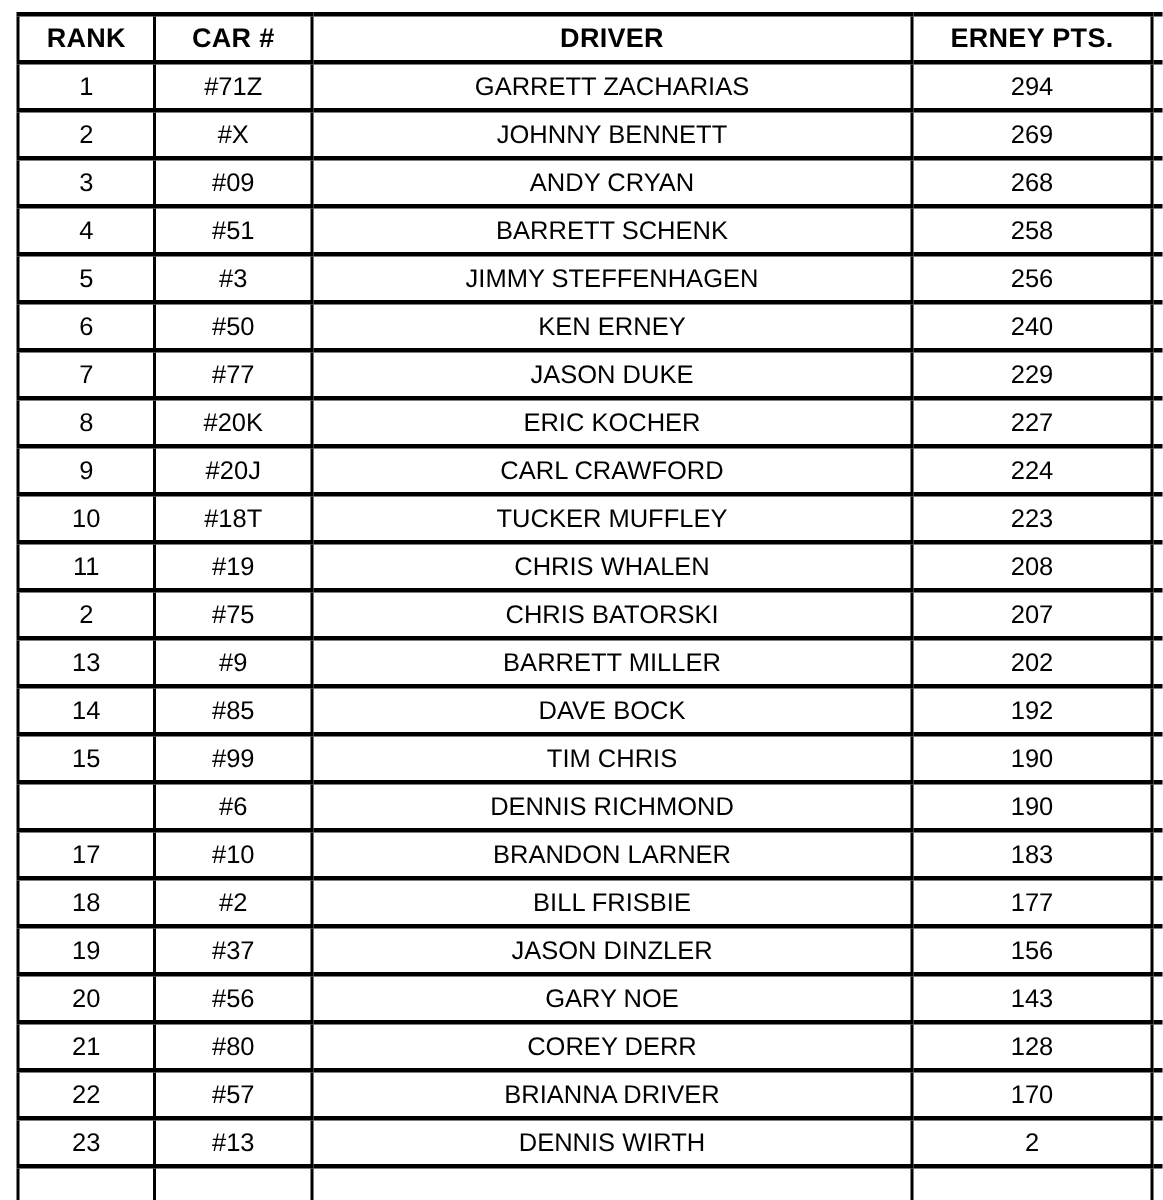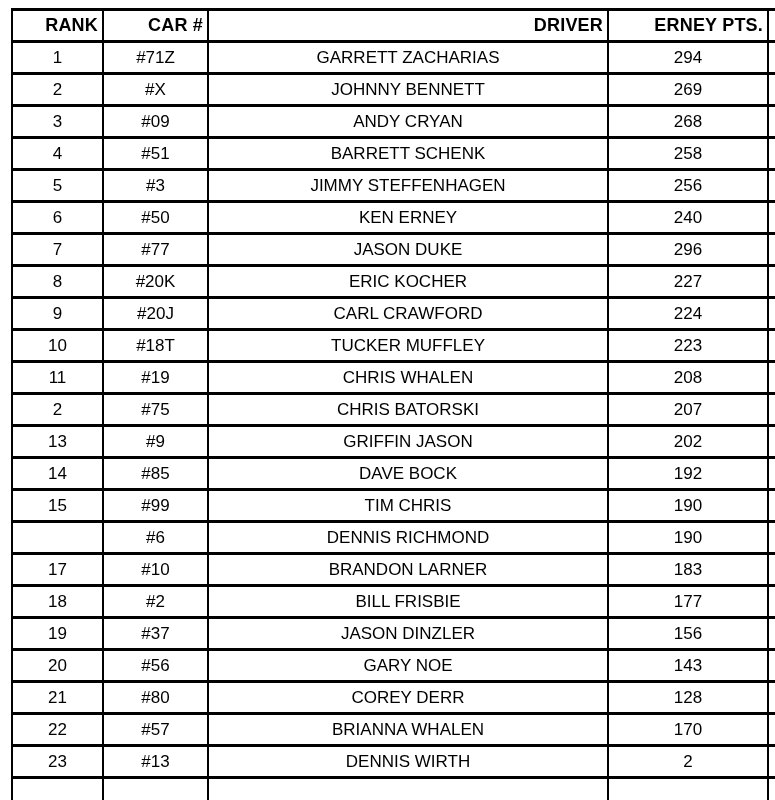--- a/index.html
+++ b/index.html
@@ -38,21 +38,20 @@
     text-align: center;
     vertical-align: middle;
     color: #000000;
     white-space: nowrap;
     overflow: hidden;
   }
   .standings th {
     font-size: 18px;
     font-weight: bold;
     letter-spacing: 0.2px;
-    text-align: right;
   }
   .standings td {
     font-size: 17px;
     font-weight: normal;
   }
   .col-rank    { width: 91px;  }
   .col-car     { width: 105px; }
   .col-driver  { width: 400px; }
   .col-points  { width: 160px; }
   .col-extra   { width: 119px; }
@@ -118,21 +117,21 @@
     <td>6</td>
     <td>#50</td>
     <td>KEN ERNEY</td>
     <td>240</td>
     <td></td>
   </tr>
         <tr>
     <td>7</td>
     <td>#77</td>
     <td>JASON DUKE</td>
-    <td>296</td>
+    <td>229</td>
     <td></td>
   </tr>
         <tr>
     <td>8</td>
     <td>#20K</td>
     <td>ERIC KOCHER</td>
     <td>227</td>
     <td></td>
   </tr>
         <tr>
@@ -159,21 +158,21 @@
         <tr>
     <td>2</td>
     <td>#75</td>
     <td>CHRIS BATORSKI</td>
     <td>207</td>
     <td></td>
   </tr>
         <tr>
     <td>13</td>
     <td>#9</td>
-    <td>GRIFFIN JASON</td>
+    <td>BARRETT MILLER</td>
     <td>202</td>
     <td></td>
   </tr>
         <tr>
     <td>14</td>
     <td>#85</td>
     <td>DAVE BOCK</td>
     <td>192</td>
     <td></td>
   </tr>
@@ -222,21 +221,21 @@
         <tr>
     <td>21</td>
     <td>#80</td>
     <td>COREY DERR</td>
     <td>128</td>
     <td></td>
   </tr>
         <tr>
     <td>22</td>
     <td>#57</td>
-    <td>BRIANNA WHALEN</td>
+    <td>BRIANNA DRIVER</td>
     <td>170</td>
     <td></td>
   </tr>
         <tr>
     <td>23</td>
     <td>#13</td>
     <td>DENNIS WIRTH</td>
     <td>2</td>
     <td></td>
   </tr>

